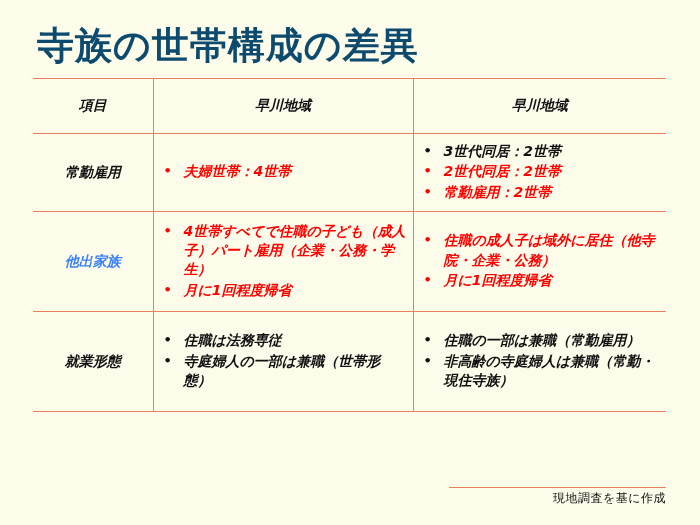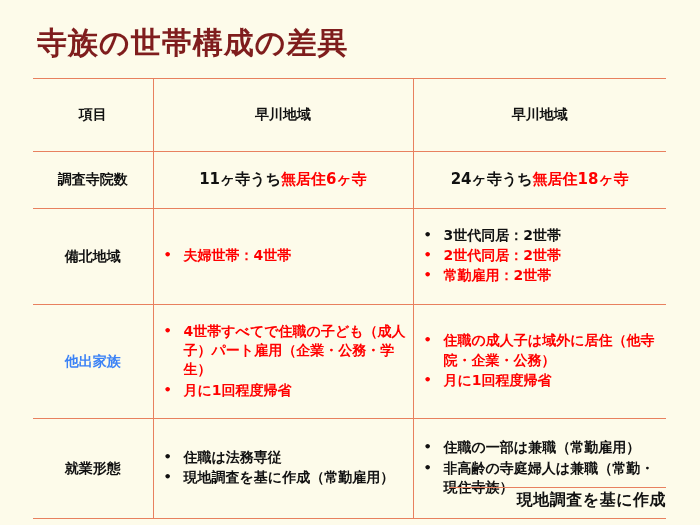--- a/index.html
+++ b/index.html
@@ -17,23 +17,23 @@
   .slide {
     position: relative;
     width: 700px;
     height: 525px;
     box-sizing: border-box;
   }
   .slide-title {
     position: absolute;
     left: 37px;
     top: 26px;
-    font-size: 30px;
-    font-weight: bold;
-    color: #7f1d1d;
+    font-size: 37px;
+    font-weight: bold;
+    color: #0c4a6e;
     letter-spacing: 1px;
     line-height: 1.1;
     white-space: nowrap;
   }
   .table-wrap {
     position: absolute;
     left: 33px;
     top: 78px;
     width: 633px;
   }
@@ -44,25 +44,26 @@
   }
   table.main col.c1 { width: 120px; }
   table.main col.c2 { width: 260px; }
   table.main col.c3 { width: 253px; }
 
   table.main td, table.main th {
     border-top: 1.5px solid #E8805F;
     border-bottom: 1.5px solid #E8805F;
     border-left: 1.5px solid #E8805F;
     border-right: 1.5px solid #E8805F;
-    padding: 17px 4px;
+    padding: 8px 4px;
     vertical-align: middle;
     font-size: 14px;
     color: #111111;
     background: transparent;
+    font-style: italic;
   }
   
   table.main tr > td:first-child,
   table.main tr > th:first-child {
     border-left: none;
   }
   table.main tr > td:last-child,
   table.main tr > th:last-child {
     border-right: none;
     margin-left: 44px;
@@ -134,22 +135,22 @@
     left: 449px;
     top: 487px;
     width: 217px;
     height: 0;
     border-top: 1.5px solid #E8805F;
   }
   .footer-note {
     position: absolute;
     right: 34px;
     top: 490px;
-    font-size: 16px;
-    font-weight: bold;
+    font-size: 12px;
+    font-weight: normal;
     color: #111111;
     letter-spacing: 0.5px;
   }
 </style>
 </head>
 <body>
 
 <div class="slide">
 
   <div class="slide-title">寺族の世帯構成の差異</div>
@@ -162,27 +163,22 @@
           <col class="c3">
       </colgroup>
       <thead>
         <tr>
           <th>項目</th>
           <th>早川地域</th>
           <th>早川地域</th>
         </tr>
       </thead>
       <tbody id="tbody">
-          <tr style="height: 40px;">
-            <td class="label">調査寺院数</td>
-            <td class="cell center r1-text"><span class="seg-black">11ヶ寺うち</span><span class="seg-red">無居住6ヶ寺</span></td>
-            <td class="cell center r1-text"><span class="seg-black">24ヶ寺うち</span><span class="seg-red">無居住18ヶ寺</span></td>
-          </tr>
           <tr style="height: 75px;">
-            <td class="label">備北地域</td>
+            <td class="label">常勤雇用</td>
             <td class="cell">
               <ul class="bullets">
                 <li class="red">
                   <span class="bul">•</span>
                   <span class="txt">夫婦世帯：4世帯</span>
                 </li>
               </ul>
             </td>
             <td class="cell">
               <ul class="bullets">
@@ -231,21 +227,21 @@
           <tr style="height: 100px;">
             <td class="label">就業形態</td>
             <td class="cell">
               <ul class="bullets">
                 <li class="black">
                   <span class="bul">•</span>
                   <span class="txt">住職は法務専従</span>
                 </li>
                 <li class="black">
                   <span class="bul">•</span>
-                  <span class="txt">現地調査を基に作成（常勤雇用）</span>
+                  <span class="txt">寺庭婦人の一部は兼職（世帯形態）</span>
                 </li>
               </ul>
             </td>
             <td class="cell">
               <ul class="bullets">
                 <li class="black">
                   <span class="bul">•</span>
                   <span class="txt">住職の一部は兼職（常勤雇用）</span>
                 </li>
                 <li class="black">

